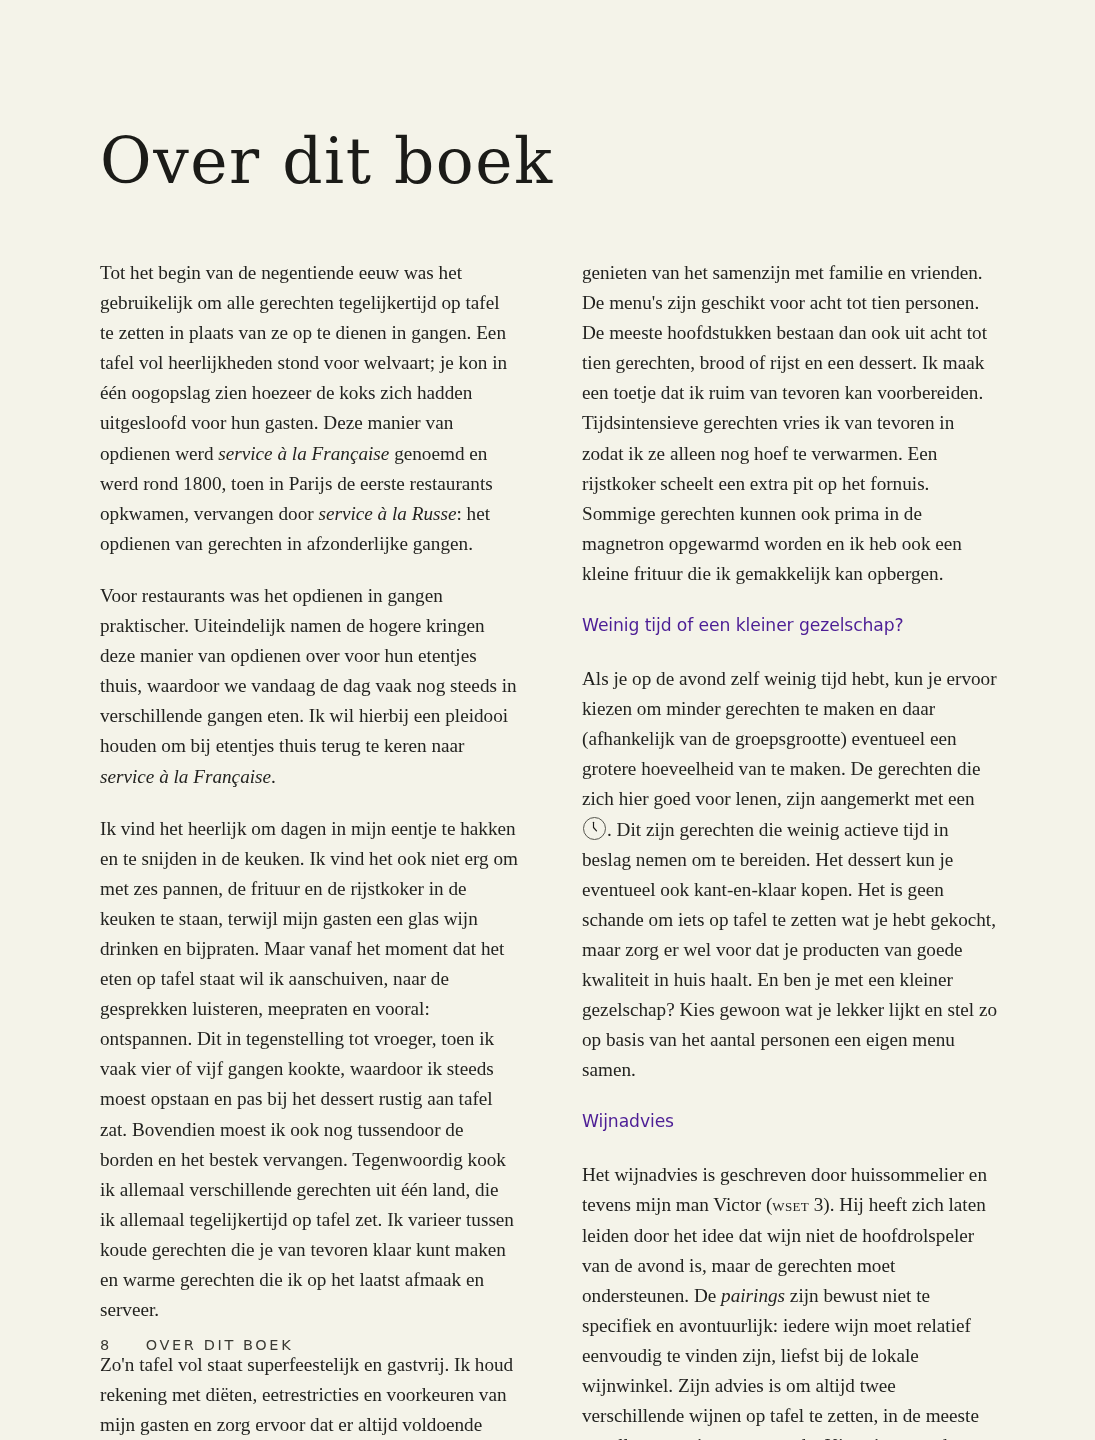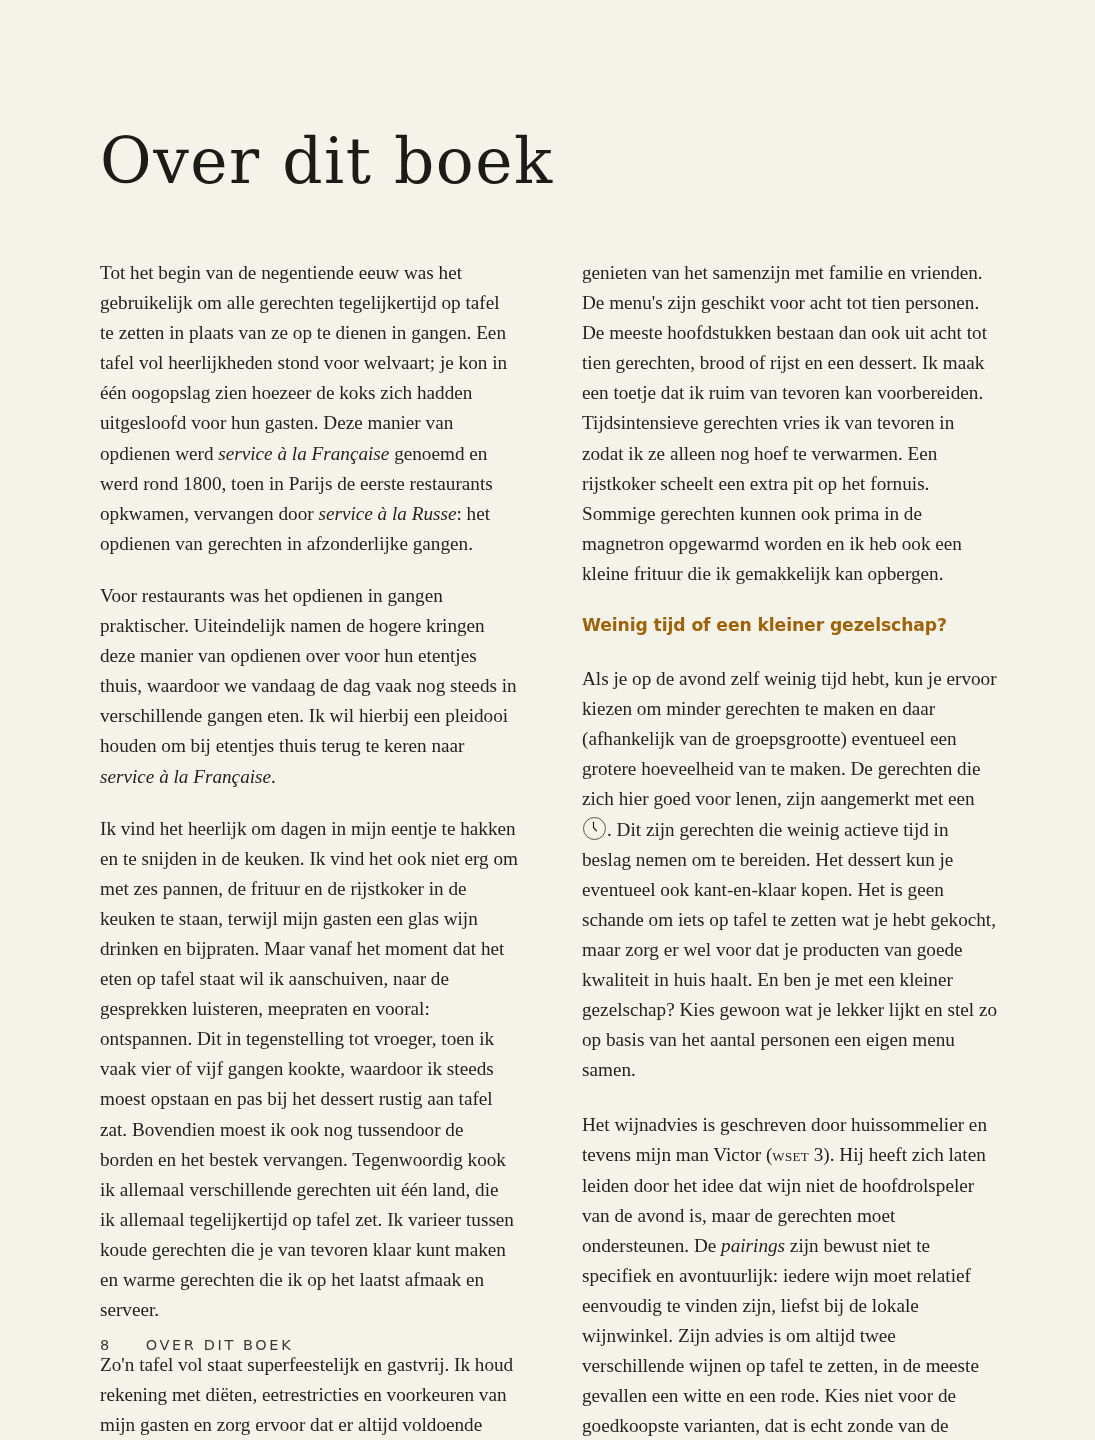--- a/index.html
+++ b/index.html
@@ -67,23 +67,23 @@
     font-variant: small-caps;
     font-size: 1.0em;
     letter-spacing: 0.3px;
   }
 
   
   h2.section-heading {
     margin: 0 0 1px 0;
     font-family: "DejaVu Sans", "Liberation Sans", sans-serif;
     font-size: 17.2px;
-    font-weight: 700;
+    font-weight: 400;
     letter-spacing: -0.1px;
-    color: #a16207;
+    color: #4c1d95;
     line-height: 28px;
   }
   .section-block { margin-bottom: 22px; }
   .section-block:last-child { margin-bottom: 0; }
   .spacer-before { margin-top: 14px; }
 
   
   .badge {
     display: inline-block;
     width: 21px;
@@ -148,20 +148,21 @@
       <div class="section-block spacer-before">
         <h2 class="section-heading">Weinig tijd of een kleiner gezelschap?</h2>
         <p class="tight"><span>Als je op de avond zelf weinig tijd hebt, kun je ervoor kiezen om minder gerechten te maken en daar (afhankelijk van de groepsgrootte) eventueel een grotere hoeveelheid van te maken. De gerechten die zich hier goed voor lenen, zijn aangemerkt met een </span><span class="badge"><svg width="19" height="19" viewBox="0 0 20 20">
                 <line x1="10" y1="10" x2="10" y2="4.6" stroke="#1b1b18" stroke-width="1.2" stroke-linecap="round"></line>
                 <line x1="10" y1="10" x2="13.2" y2="13.6" stroke="#1b1b18" stroke-width="1.2" stroke-linecap="round"></line>
               </svg></span><span>. Dit zijn gerechten die weinig actieve tijd in beslag nemen om te bereiden. Het dessert kun je eventueel ook kant-en-klaar kopen. Het is geen schande om iets op tafel te zetten wat je hebt gekocht, maar zorg er wel voor dat je producten van goede kwaliteit in huis haalt. En ben je met een kleiner gezelschap? Kies gewoon wat je lekker lijkt en stel zo op basis van het aantal personen een eigen menu samen.</span></p>
       </div>
 
 
       <div class="section-block spacer-before">
+        <h2 class="section-heading">Wijnadvies</h2>
         <p class="tight"><span>Het wijnadvies is geschreven door huissommelier en tevens mijn man Victor (</span><span class="smallcaps">wset</span><span> 3). Hij heeft zich laten leiden door het idee dat wijn niet de hoofdrolspeler van de avond is, maar de gerechten moet ondersteunen. De </span><em>pairings</em><span> zijn bewust niet te specifiek en avontuurlijk: iedere wijn moet relatief eenvoudig te vinden zijn, liefst bij de lokale wijnwinkel. Zijn advies is om altijd twee verschillende wijnen op tafel te zetten, in de meeste gevallen een witte en een rode. Kies niet voor de goedkoopste varianten, dat is echt zonde van de avond. Je kunt zoveel betere wijnen krijgen als je net iets meer uitgeeft bij een goede wijnwinkel.</span></p>
       </div>
     </div>
 
   </div>
 
   <div class="footer">
     <span class="footer-page-number">8</span>
     <span>OVER DIT BOEK</span>
   </div>

